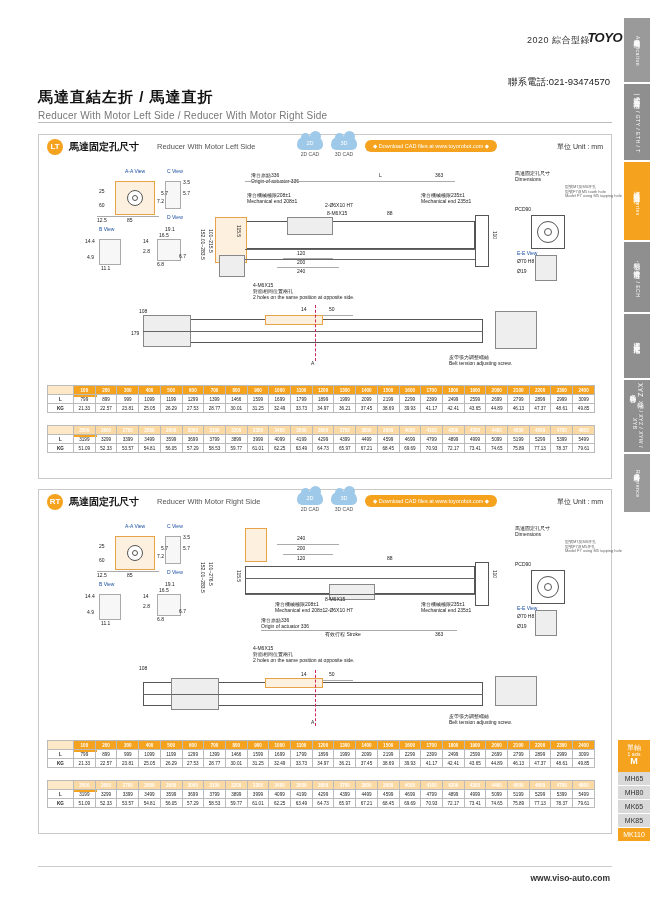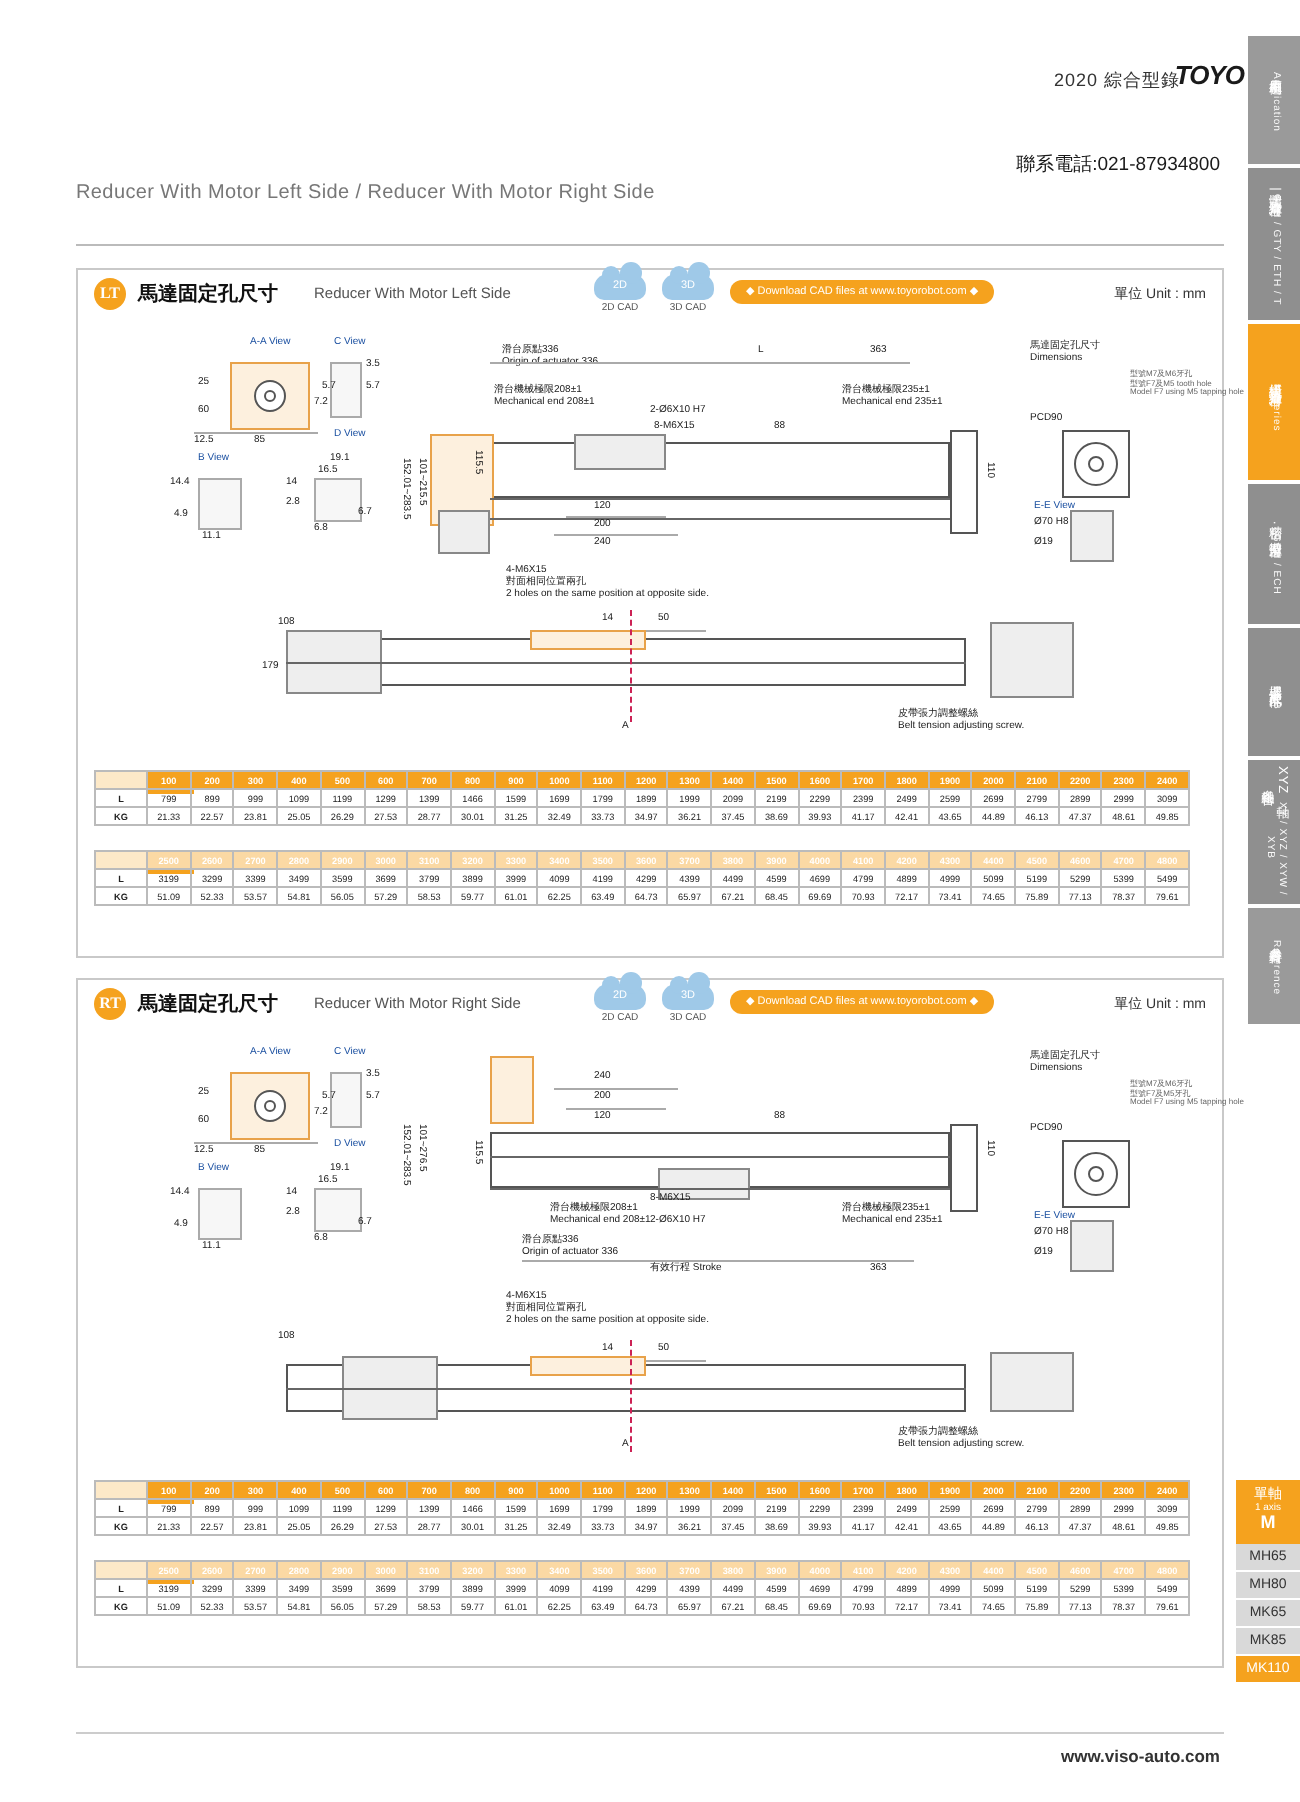--- a/index.html
+++ b/index.html
@@ -71,21 +71,21 @@
     position:absolute; left:38px; width:574px;
     border:1px solid #c9c9c9; background:#fff;
   }
   #panel1 { top:134px; height:345px; }
   #panel2 { top:489px; height:345px; }
 
   .sec-head { position:relative; height:24px; }
   .sec-badge {
     position:absolute; left:8px; top:4px; width:16px; height:16px;
     border-radius:50%; background:#f5a21e; color:#fff;
-    font-size:8px; font-weight:bold; text-align:center; line-height:16px;font-family:Liberation Serif, serif;
+    font-size:8px; font-weight:bold; text-align:center; line-height:16px;
   }
   .sec-zh { position:absolute; left:30px; top:5px; font-size:10px; font-weight:bold; color:#111; }
   .sec-en { position:absolute; left:118px; top:7px; font-size:7.5px; color:#555;text-align:right; }
   .unit { position:absolute; right:8px; top:7px; font-size:7px; color:#333; }
 
   .cad {
     position:absolute; top:2px; width:26px; height:20px;
     font-size:5px; color:#fff; text-align:center;
   }
   .cloud {
@@ -150,23 +150,24 @@
 </style>
 </head>
 <body>
 
 <div class="page">
 
   <div class="hdr-year">2020  綜合型錄</div>
   <div class="hdr-logo">
     <span>TOYO</span>
   </div>
-  <div class="hdr-phone">聯系電話:021-87934800</div>
+  <div class="hdr-phone">聯系電話:021-93474570</div>
 
   <div class="title-wrap">
+    <div class="title-zh">馬達直結左折 / 馬達直折</div>
     <div class="title-en">Reducer With Motor Left  Side / Reducer With Motor Right Side</div>
   </div>
   <div class="title-rule"></div>
 
   <div class="panel" id="panel1">
     <div class="sec-head">
       <div class="sec-badge">LT</div>
       <div class="sec-zh">馬達固定孔尺寸</div>
       <div class="sec-en">Reducer With Motor Left Side</div>
       <div class="unit">單位 Unit : mm</div>

